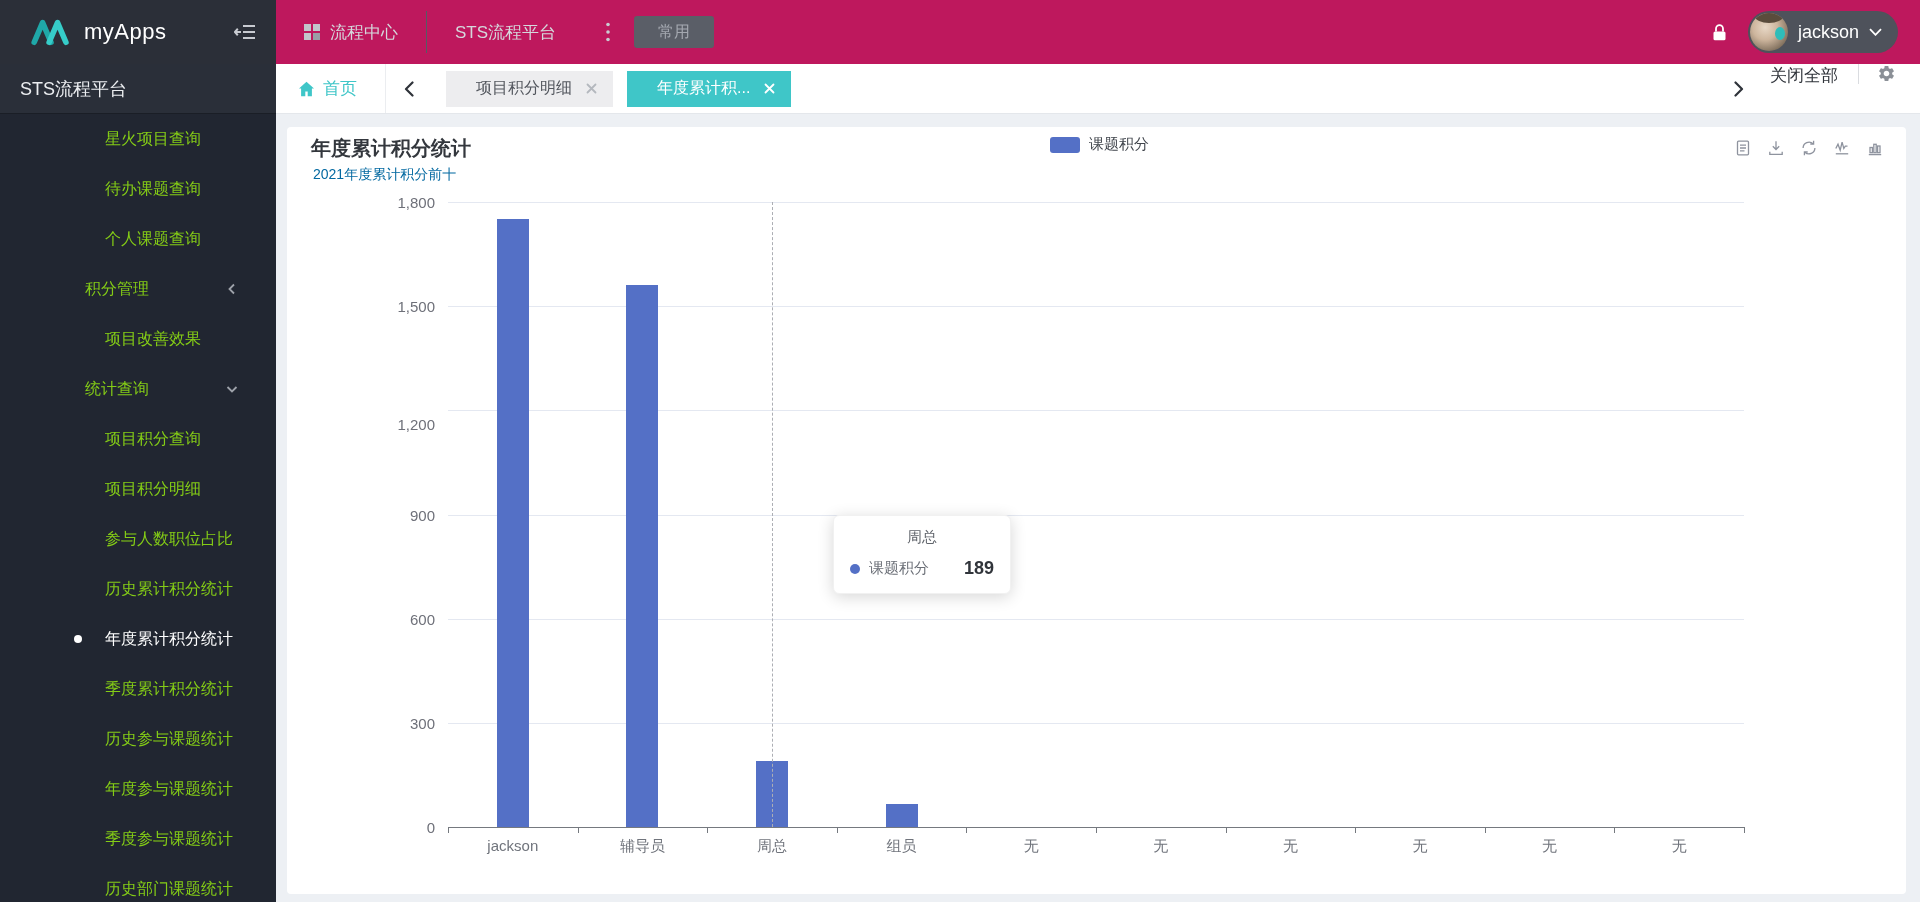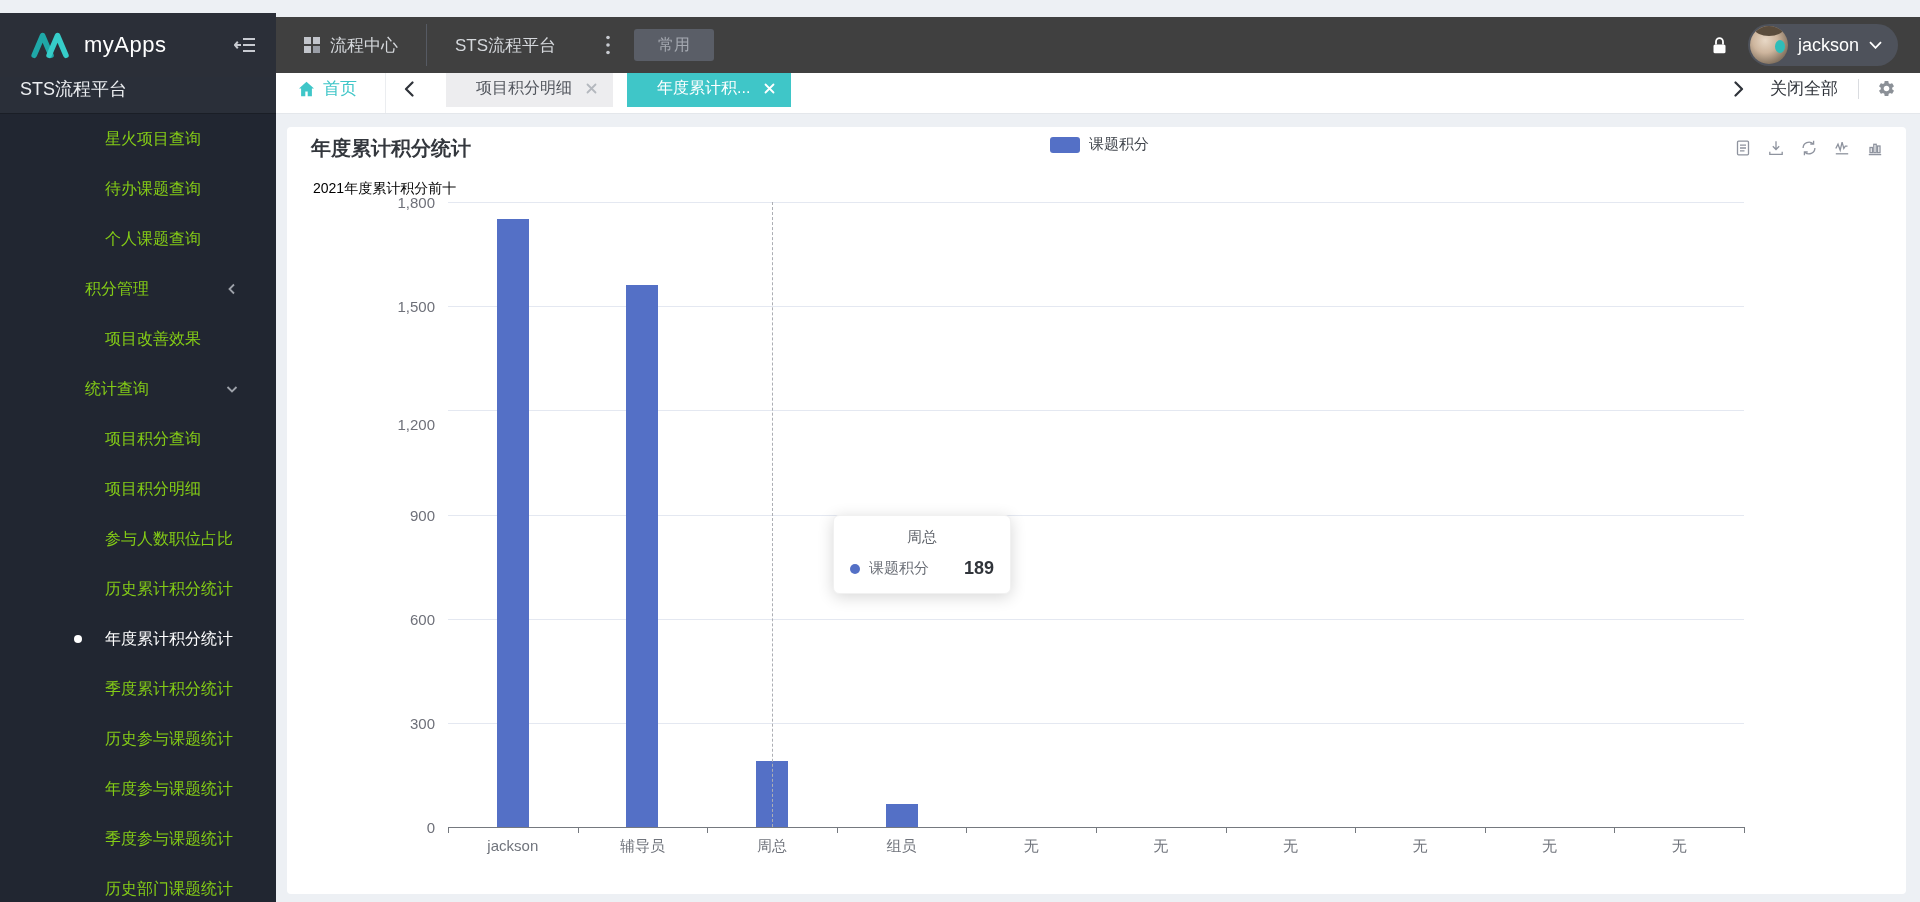--- a/index.html
+++ b/index.html
@@ -2,21 +2,21 @@
 <html><head>
 <meta charset="utf-8">
 <style>
   html,body{margin:0;padding:0;}
   body{
     width:1920px;height:902px;overflow:hidden;position:relative;
     background:#EDF0F4;font-family:"Liberation Sans",sans-serif;
     -webkit-font-smoothing:antialiased;
   }
   
-  .topbar{position:absolute;top:17px;left:0;width:1920px;height:56px;background:#404040;display:flex;align-items:center;z-index:10;}
+  .topbar{position:absolute;top:0;left:0;width:1920px;height:64px;background:#be185d;display:flex;align-items:center;z-index:10;}
   .logo-area{width:276px;height:64px;background:#2B2F38;display:flex;align-items:center;padding-left:30px;box-sizing:border-box;flex:0 0 auto;}
   .logo-text{color:#FFFFFF;font-size:22px;font-weight:500;margin-left:12px;letter-spacing:.5px;}
   .collapse-ic{margin-left:auto;margin-right:20px;display:flex;}
   .topnav-item{display:flex;align-items:center;gap:10px;padding:0 28px;height:64px;color:#D5D8DC;font-size:17px;cursor:pointer;}
   .top-divider{width:1px;height:42px;background:#565A63;}
   .kebab{margin:0 16px 0 22px;display:flex;cursor:pointer;}
   .freq-btn{background:#5A5E67;color:#A4A8B0;border:none;border-radius:3px;height:32px;padding:0 24px;font-size:16px;margin-left:8px;cursor:pointer;font-family:inherit;}
   .top-spacer{flex:1;}
   .lock{margin-right:20px;display:flex;cursor:pointer;}
   .user-pill{background:#4E525B;border-radius:21px;height:42px;display:flex;align-items:center;padding:0 16px 0 2px;gap:10px;margin-right:22px;cursor:pointer;}
@@ -37,29 +37,29 @@
   
   .main{position:absolute;left:276px;top:64px;width:1644px;height:838px;}
   .tabbar{height:50px;background:#FFFFFF;border-bottom:1px solid #E4E7EB;display:flex;align-items:center;position:relative;box-sizing:border-box;}
   .home-tab{display:flex;align-items:center;gap:8px;padding:0 28px 0 22px;height:49px;border-right:1px solid #EBEDF0;color:#3FC6C8;font-size:17px;cursor:pointer;}
   .scroll-btn{width:46px;height:49px;display:flex;align-items:center;justify-content:center;cursor:pointer;}
   .tabs{display:flex;align-items:center;}
   .tab{height:36px;display:flex;align-items:center;gap:14px;padding:0 16px 0 30px;margin-left:14px;background:#EDEDEF;color:#53575E;font-size:16px;cursor:pointer;}
   .tab.active{background:#3FC6C8;color:#FFFFFF;}
   .tab .x-ic{color:#B4B8BE;display:flex;}
   .tab.active .x-ic{color:#FFFFFF;}
-  .right-cluster{margin-left:auto;display:flex;align-items:center;}
+  .right-cluster{margin-left:auto;display:flex;}
   .close-all{font-size:17px;color:#2F333A;margin:0 20px 0 8px;cursor:pointer;}
   .vdiv{width:1px;height:20px;background:#DADCE0;}
   .gear{margin:0 24px 0 18px;display:flex;cursor:pointer;}
   
   .content{position:absolute;top:50px;left:0;right:0;bottom:0;}
   .card{position:absolute;left:11px;top:13px;width:1619px;height:767px;background:#FFFFFF;border-radius:4px;}
   .chart-title{position:absolute;left:24px;top:8px;font-size:20px;font-weight:700;color:#33373D;}
-  .chart-subtitle{position:absolute;left:26px;top:53px;font-size:14px;color:#000000;}
+  .chart-subtitle{position:absolute;left:26px;top:39px;font-size:14px;color:#0369a1;}
   .legend{position:absolute;left:763px;top:8px;display:flex;align-items:center;gap:9px;font-size:15px;color:#40454C;cursor:pointer;}
   .legend .swatch{width:30px;height:16px;border-radius:3px;background:#5470C6;}
   .toolbox{position:absolute;top:12px;right:22px;display:flex;gap:15px;}
   .toolbox span{display:flex;cursor:pointer;}
   .plot{position:absolute;left:161px;top:75px;width:1296px;height:625px;border-bottom:1px solid #75797F;}
   .gridline{position:absolute;left:0;width:100%;height:1px;background:#E4E8F1;}
   .ylabel{position:absolute;left:-13px;transform:translate(-100%,-50%);font-size:15px;color:#6E7079;}
   .bar{position:absolute;bottom:0;background:#5470C6;}
   .xtick{position:absolute;top:100%;width:1px;height:6px;background:#75797F;}
   .xlabel{position:absolute;top:calc(100% + 10px);font-size:15px;color:#70747C;text-align:center;}

